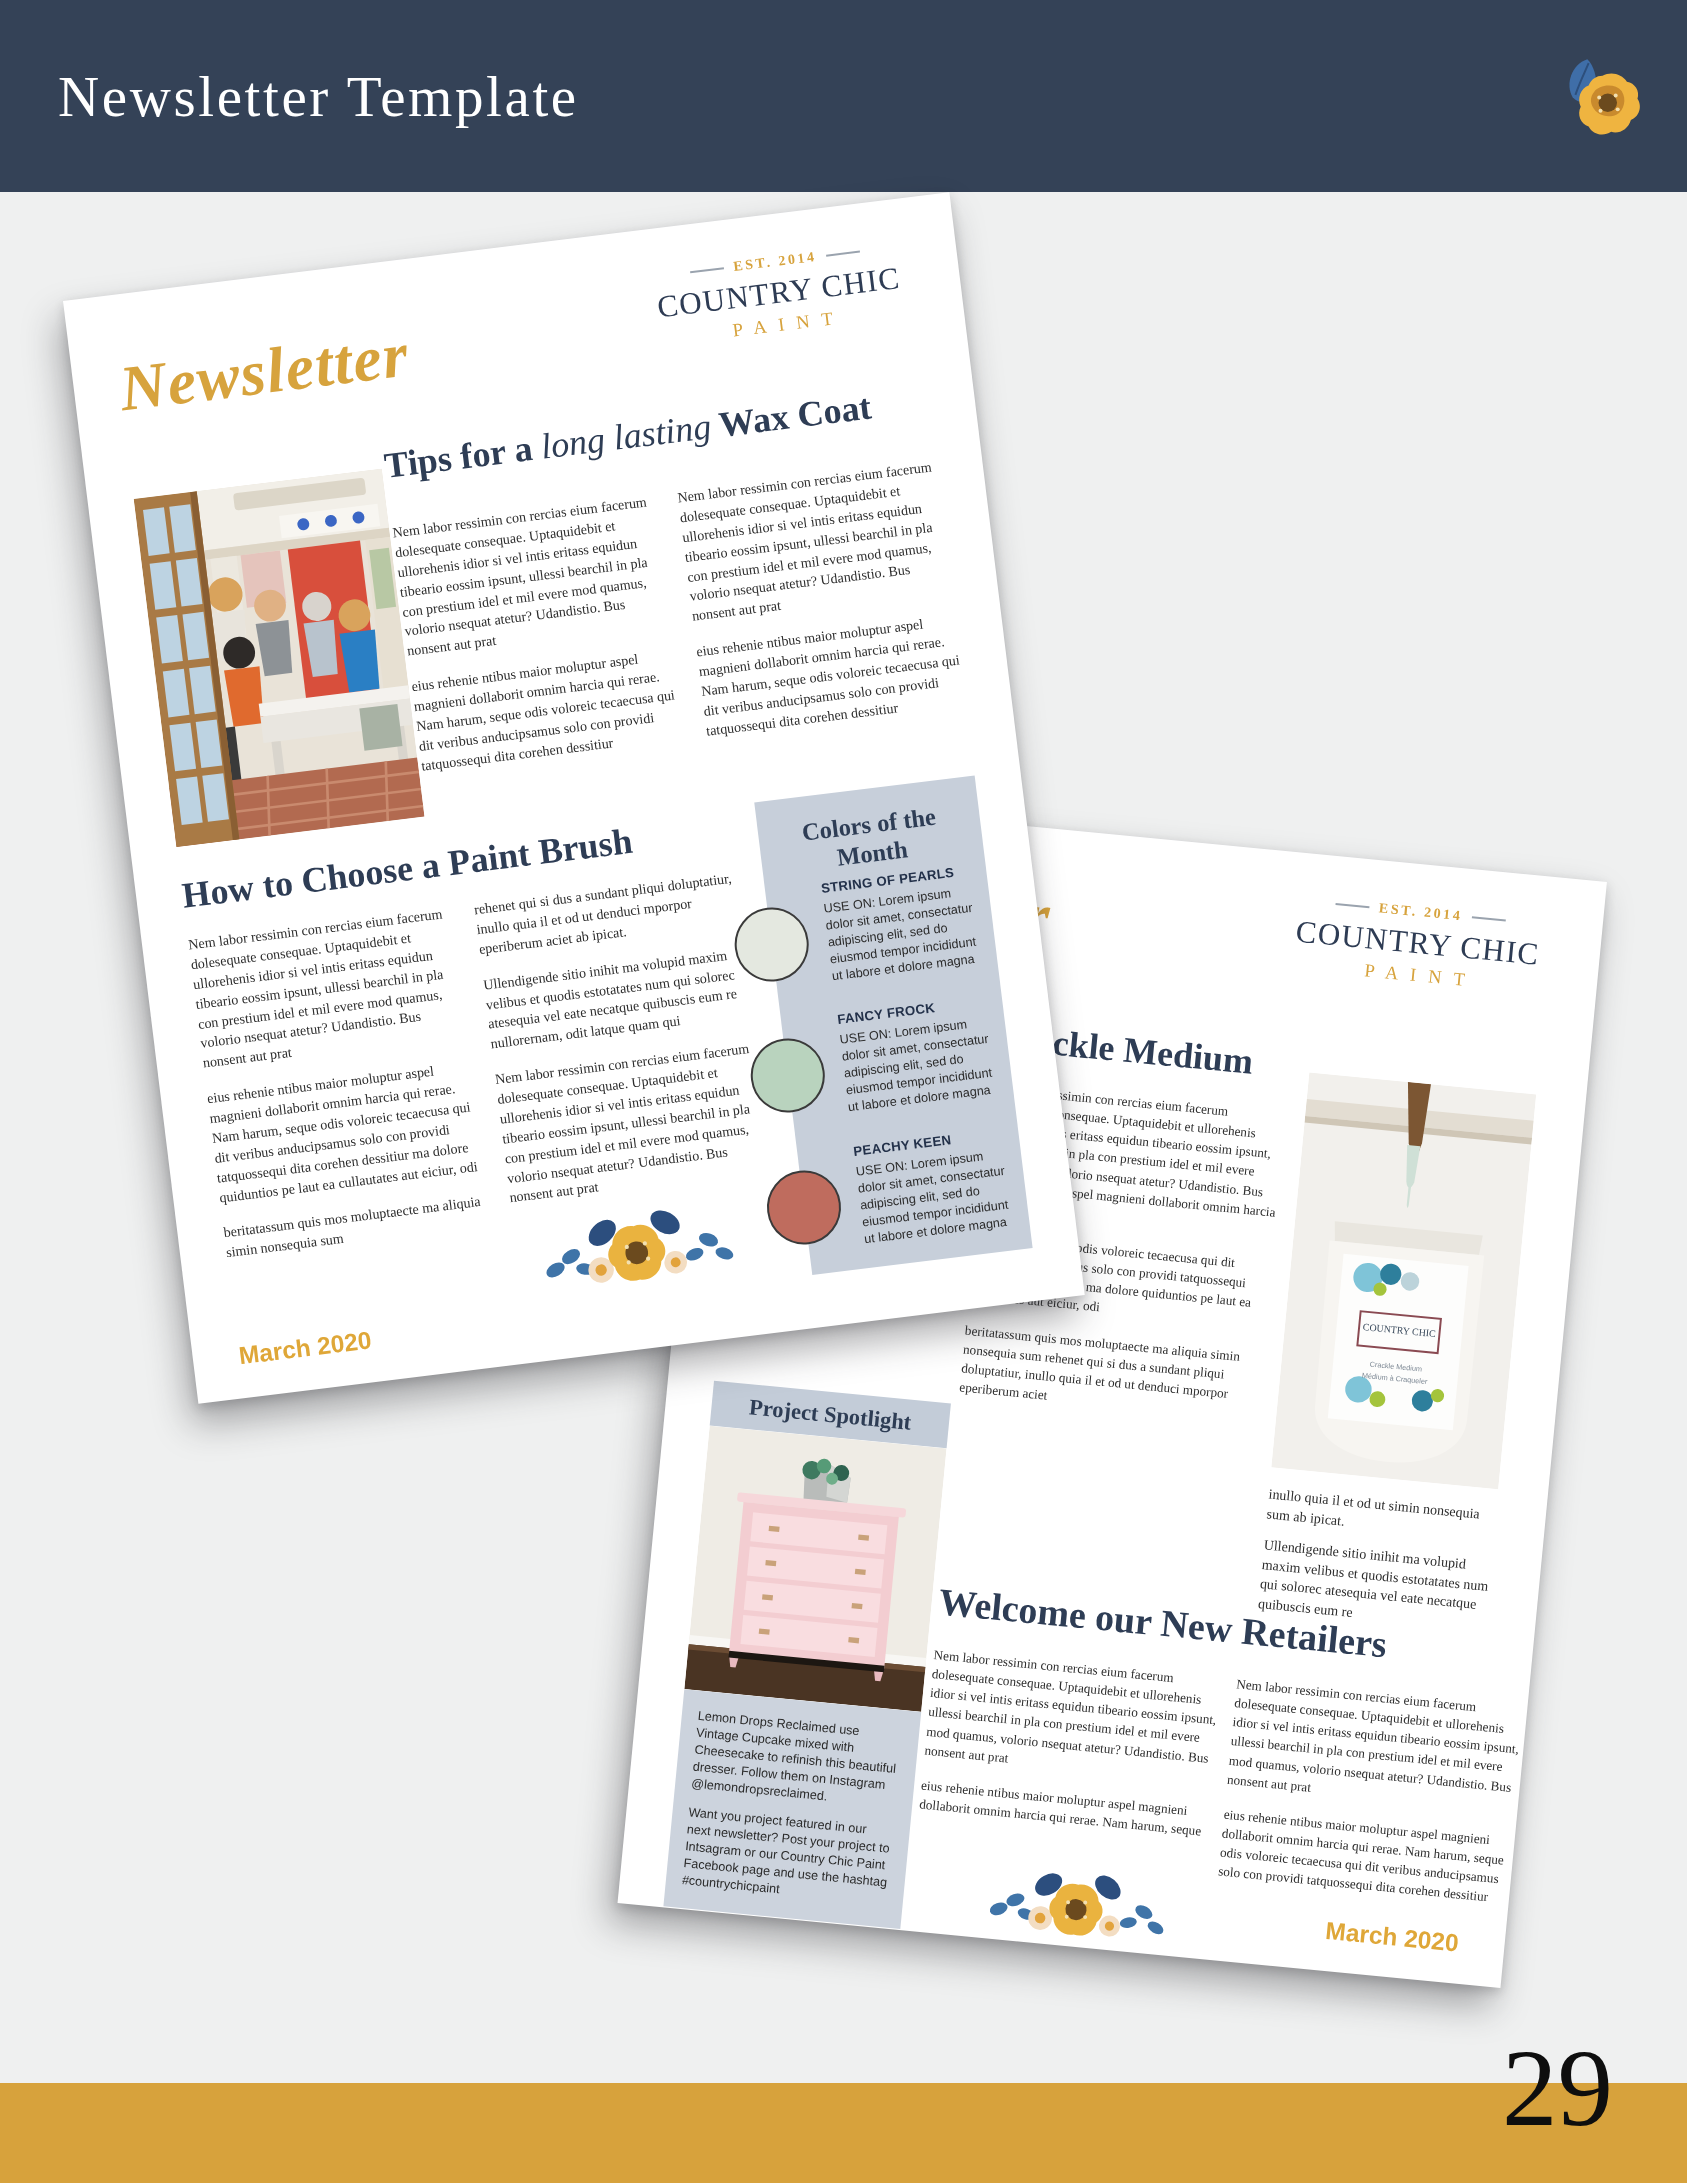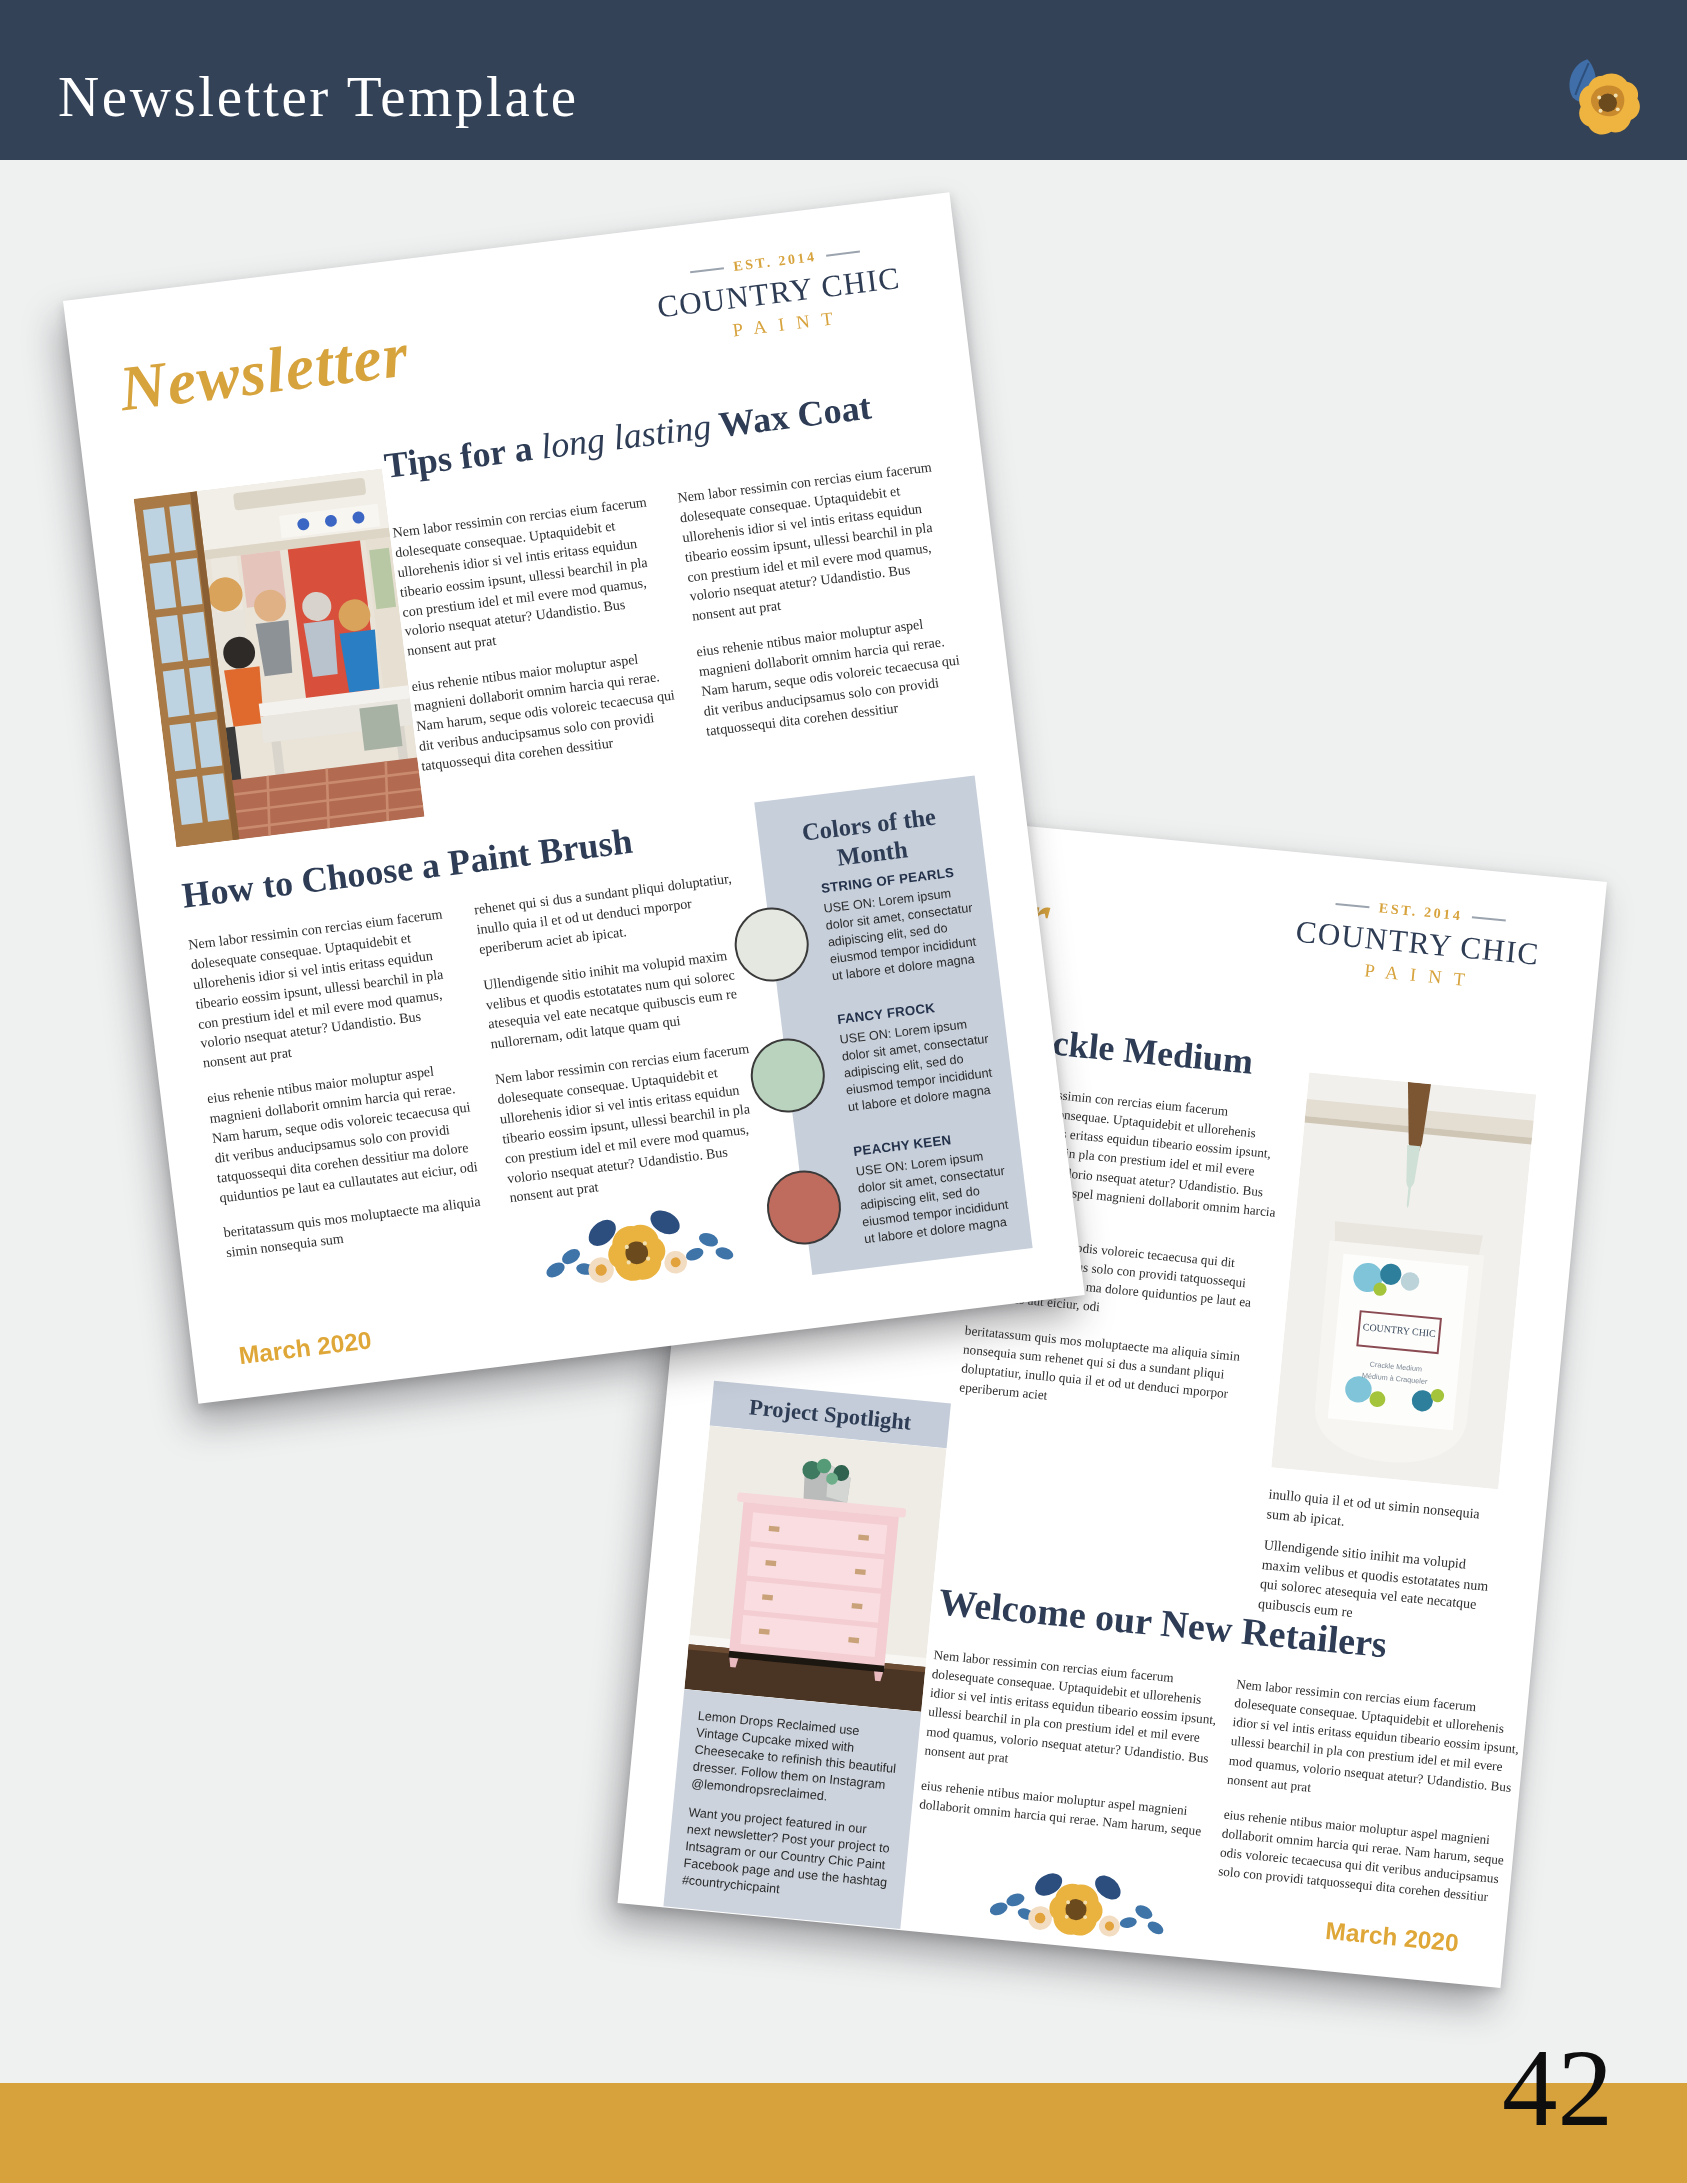--- a/index.html
+++ b/index.html
@@ -1,21 +1,21 @@
 <!DOCTYPE html>
 <html style="font-size:10.6px"><head>
 <meta charset="utf-8">
 <style>
   html,body{margin:0;padding:0;}
   body{
     width:1687px;height:2183px;position:relative;overflow:hidden;
     background:#eff0f0;font-family:"Liberation Serif",serif;
   }
   
-  .top-bar{position:absolute;left:0;top:0;width:1687px;height:160px;background:#344257;}
+  .top-bar{position:absolute;left:0;top:0;width:1687px;height:192px;background:#344257;}
   .top-bar h1{
     position:absolute;left:58px;top:64px;margin:0;color:#ffffff;
     font-family:"Liberation Serif",serif;font-weight:400;font-size:57px;letter-spacing:2.6px;
   }
   .hdr-flower{position:absolute;left:1553px;top:46px;}
   .bottom-bar{position:absolute;left:0;top:2083px;width:1687px;height:101px;background:#d7a23c;}
   .folio{
     position:absolute;right:74px;top:2032px;margin:0;color:#0e0e0e;
     font-family:"Liberation Serif",serif;font-size:111px;font-weight:400;line-height:1;
   }
@@ -361,14 +361,14 @@
       <circle cx="132" cy="58" r="3" fill="#f3e0b0"></circle>
         <circle cx="158" cy="56" r="3" fill="#f3e0b0"></circle>
         <circle cx="160" cy="78" r="3" fill="#f3e0b0"></circle>
         <circle cx="132" cy="80" r="3" fill="#f3e0b0"></circle>
     </svg>
   </div>
   <div class="abs date-tag" style="left:46px;top:1055px;">March 2020</div>
 </div>
 
 <div class="bottom-bar"></div>
-<div class="folio">42</div>
+<div class="folio">29</div>
 
 
 </body></html>

